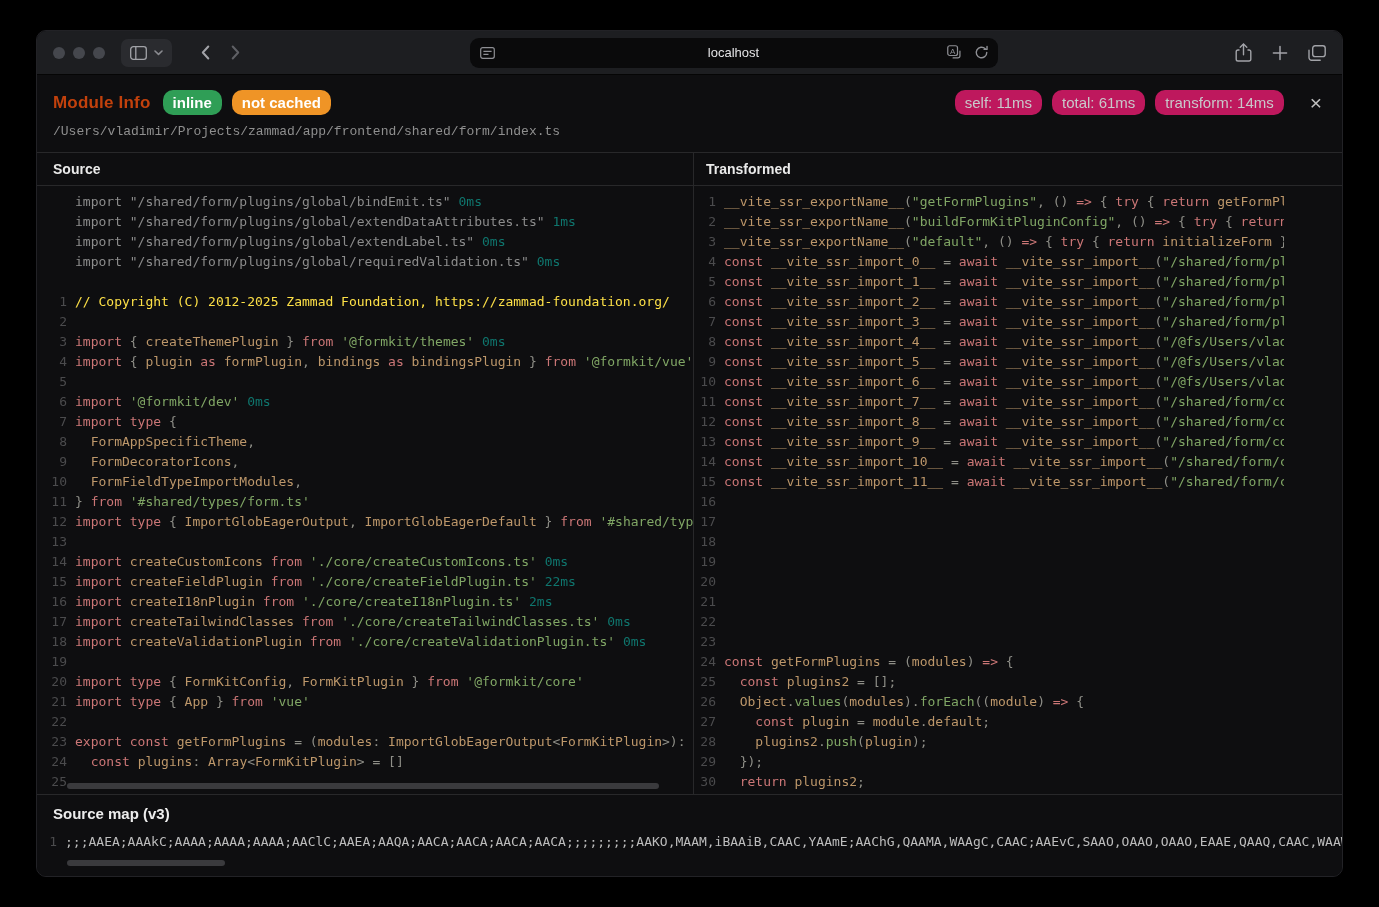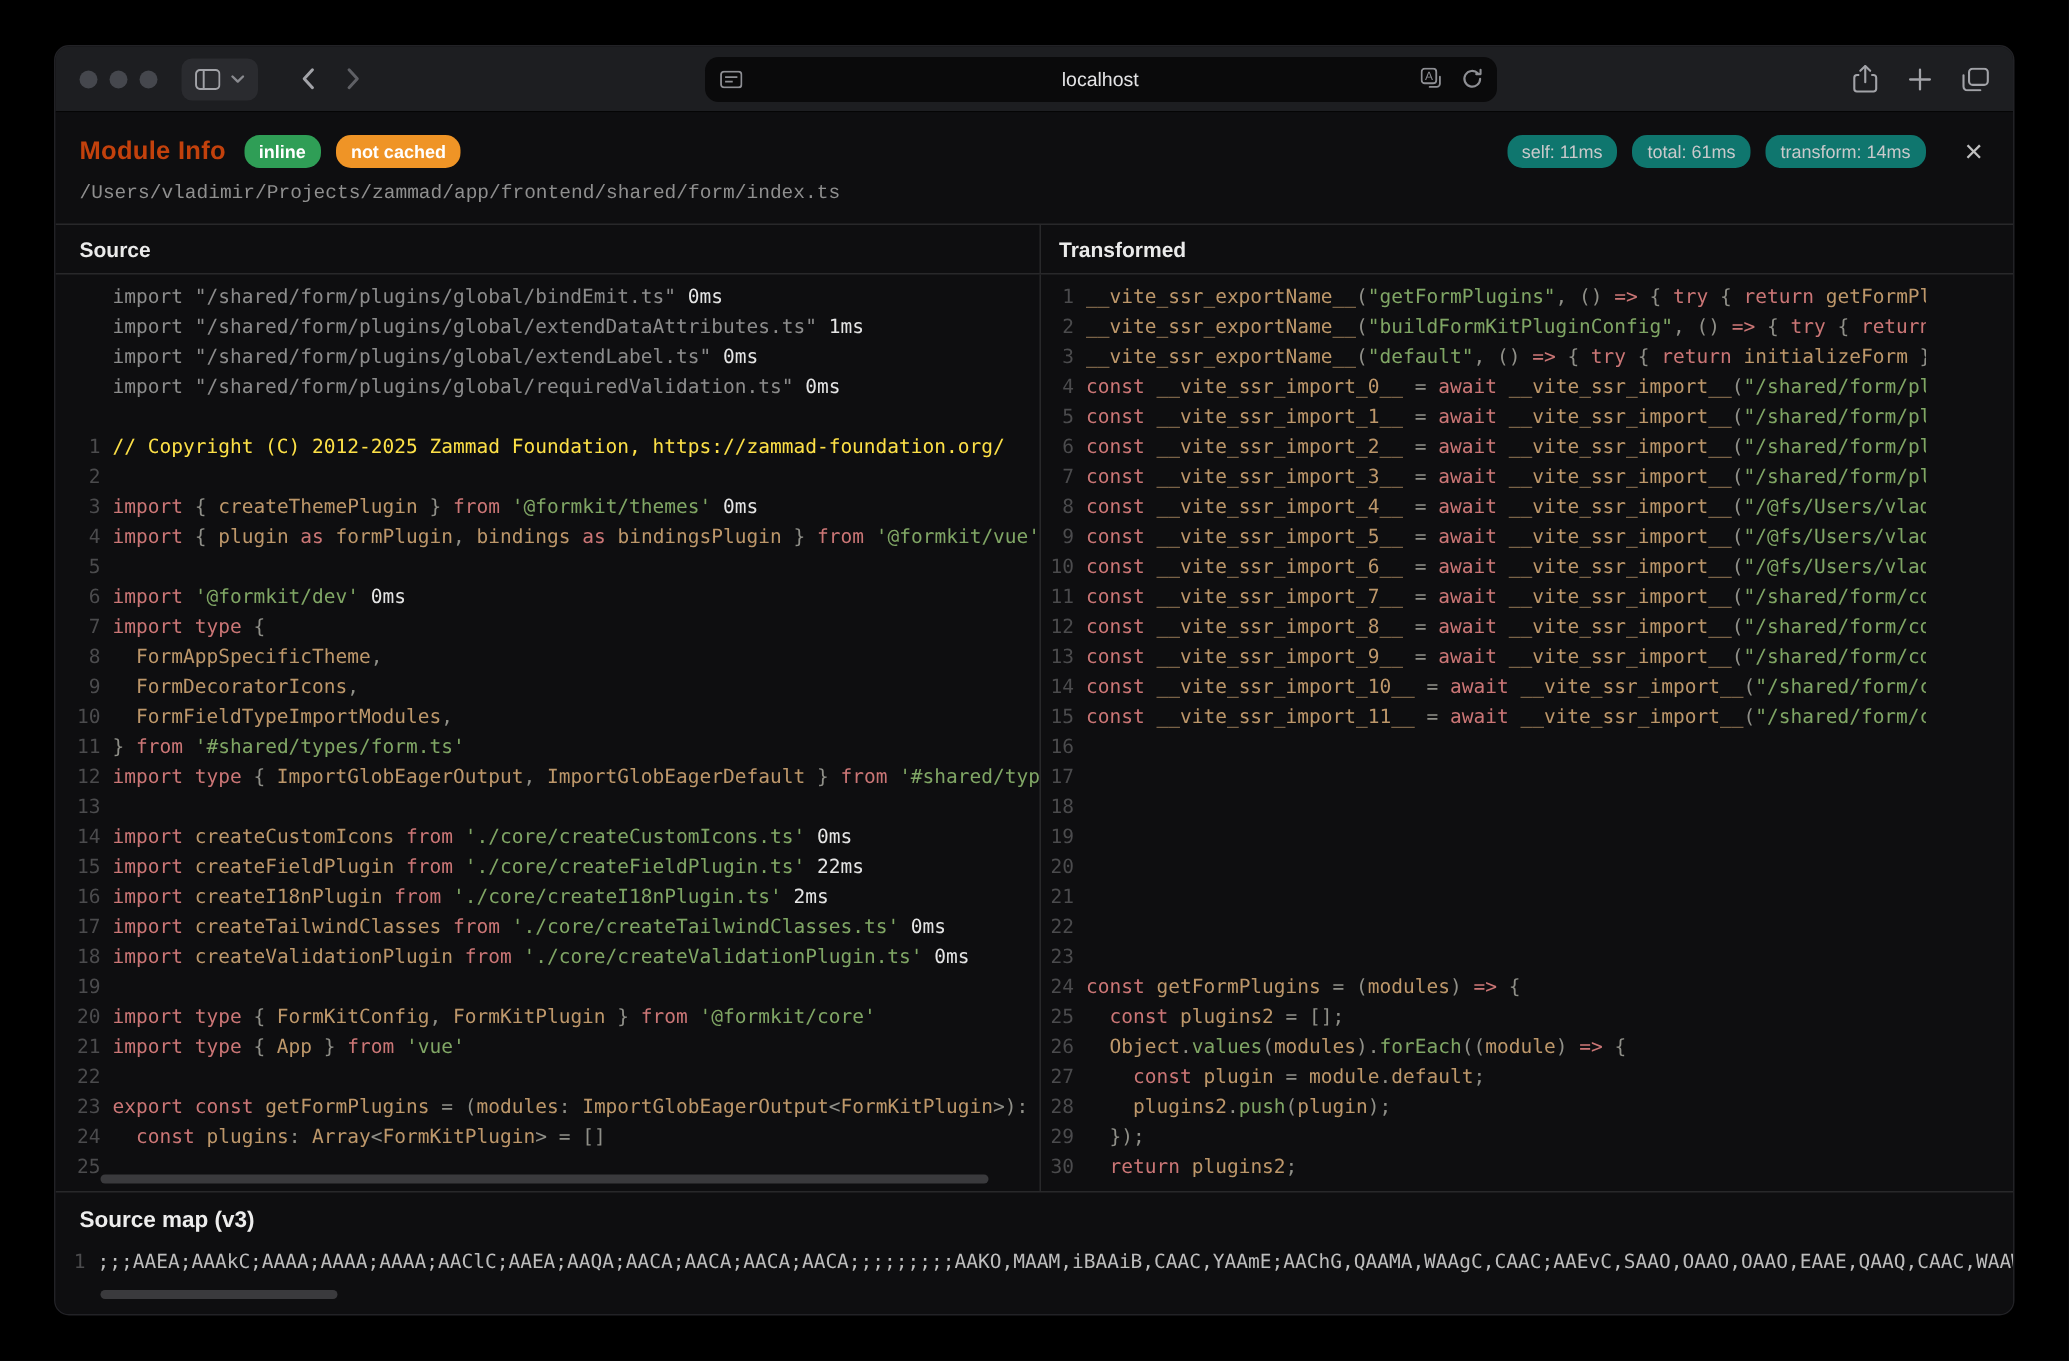--- a/index.html
+++ b/index.html
@@ -44,25 +44,25 @@
   .url-text { position:absolute; left:0; right:0; text-align:center; color:#e4e4e6; font-size:13px; }
   .url-right { position:absolute; right:9px; display:flex; gap:12px; align-items:center; color:#8e8f94; }
   .url-right .tb-btn { color:#8e8f94; }
   .tb-right { display:flex; gap:20px; margin-left:18px; align-items:center; }
 
   
   .content { flex:1; min-height:0; display:flex; flex-direction:column; background:#0e0e10; }
   .mi-header { padding:15px 16px 13px; }
   .mi-row { display:flex; align-items:center; gap:10px; }
   .mi-title { font-size:17px; font-weight:700; color:#c2410c; letter-spacing:.2px; margin-right:2px; }
-  .badge { font-size:12px; line-height:1; padding:5px 10px; border-radius:10px; font-weight:700; color:#fff; }
+  .badge { font-size:15px; line-height:1; padding:5px 10px; border-radius:10px; font-weight:700; color:#fff; }
   .badge-green { background:#2f9e56; }
   .badge-orange { background:#ef9426; }
   .spacer { flex:1; }
-  .badge-timing { background:#0f766e; color:#c9c9cb; font-weight:500; }
+  .badge-timing { background:#be185d; color:#c9c9cb; font-weight:500; }
   .close-btn { margin-left:12px; font-size:21px; color:#c0c0c0; line-height:1; background:none; border:none; padding:0 4px; cursor:default; }
   .mi-path { margin-top:9px; font-family:Liberation Mono, monospace; font-size:13px; color:#8f8f8f; }
 
   .panels-head {
     flex:0 0 34px; display:grid; grid-template-columns:656px 1fr;
     border-top:1px solid #28282a; border-bottom:1px solid #28282a; align-items:stretch;
   }
   .ph { font-size:14px; font-weight:600; color:#eaeaea; padding-left:16px; display:flex; align-items:center; }
   .ph.right { padding-left:12px; border-left:1px solid #28282a; }
 
@@ -75,21 +75,21 @@
   .panel.right .cl .ln { flex-basis:18px; margin:0 8px 0 4px; }
   .cl .ct { flex:1; overflow:hidden; }
   .panel.right .cl .ct { flex:0 0 560px; }
 
   .tok-k { color:#cb7676; }
   .tok-s { color:#80a665; }
   .tok-i { color:#bd976a; }
   .tok-f { color:#80a665; }
   .tok-p { color:#8f8f88; }
   .tok-c { color:#fde047; }
-  .tok-t { color:#e5e5e5; }
+  .tok-t { color:#0f766e; }
   .tok-g { color:#8c8c8c; }
   .tok-m { color:#bdbdbd; }
 
   .hscroll { position:absolute; left:30px; bottom:5px; width:592px; height:6px; border-radius:3px; background:#3a3a3d; }
 
   .sourcemap { flex:0 0 auto; border-top:1px solid #28282a; padding-top:10px; }
   .sm-title { font-size:15px; font-weight:700; color:#ededed; padding:0 16px 10px; }
   .sourcemap .cl .ln { flex-basis:14px; }
   .sm-scroll { margin:8px 0 10px 30px; width:158px; height:6px; border-radius:3px; background:#3a3a3d; }
 

